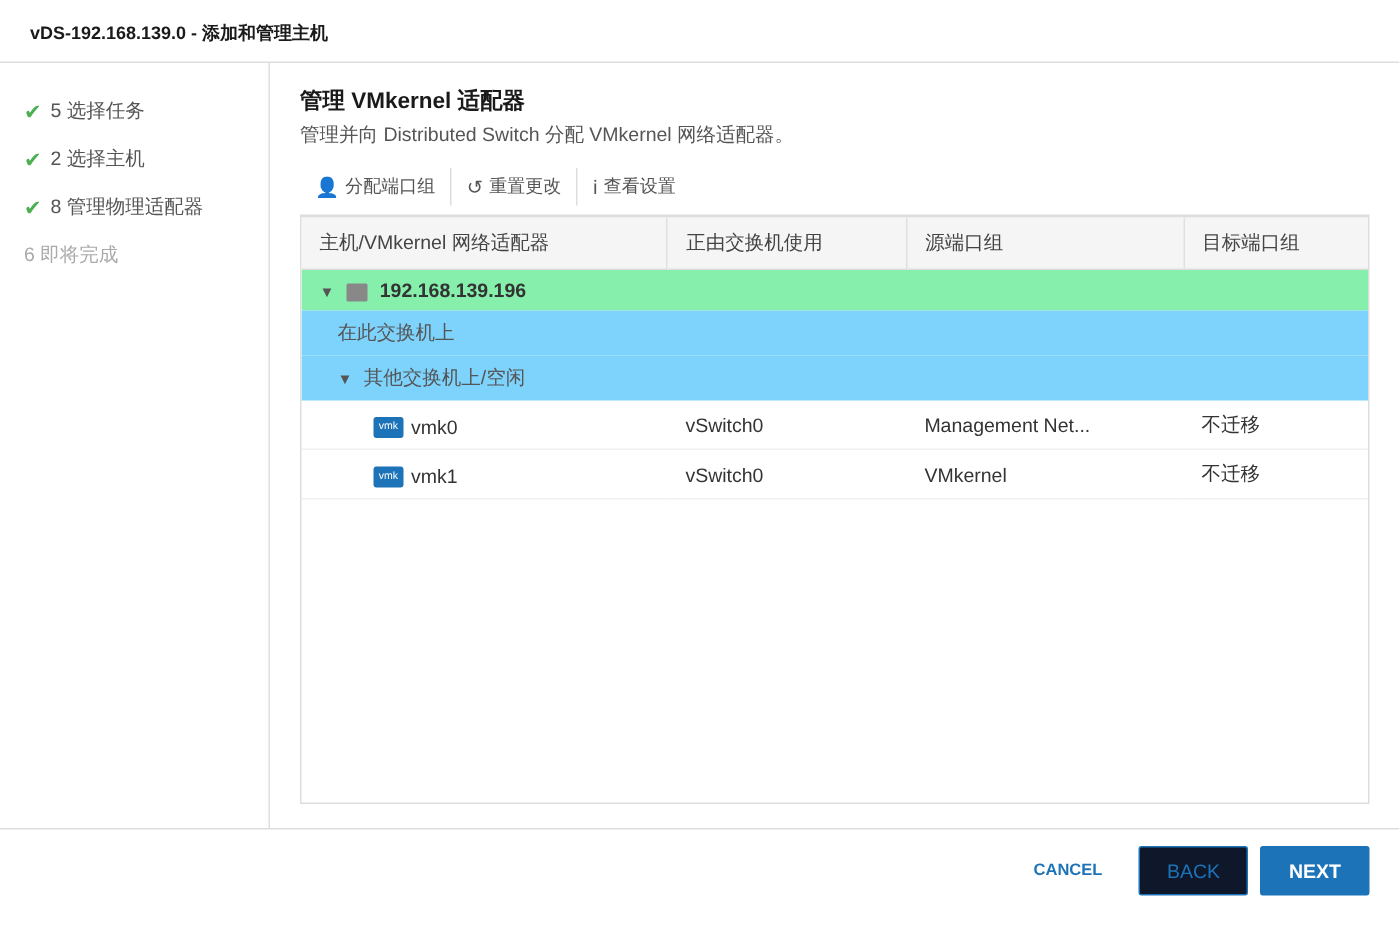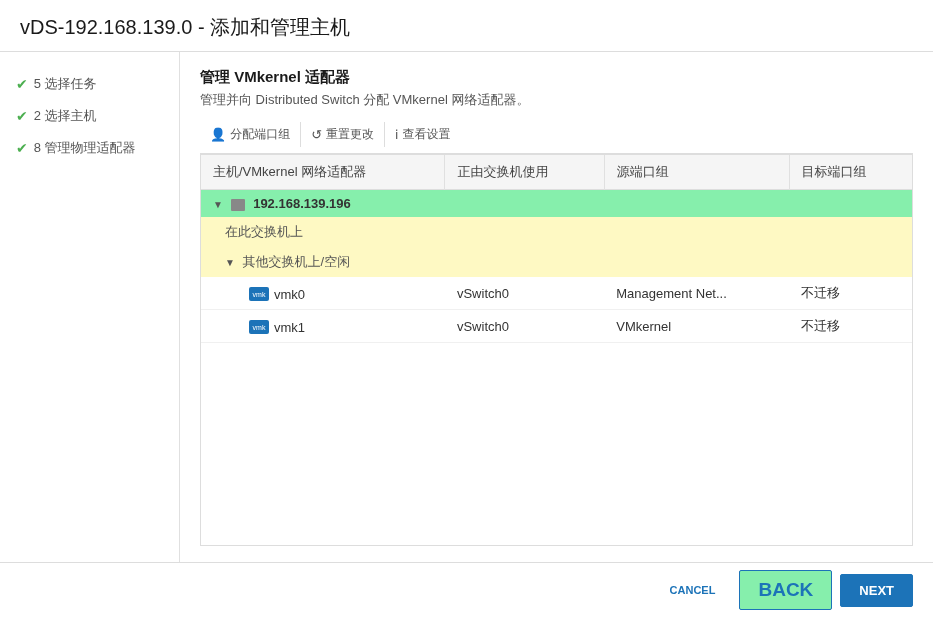--- a/index.html
+++ b/index.html
@@ -11,22 +11,22 @@
       width: 933px;
       height: 620px;
       overflow: hidden;
     }
 
     .title-bar {
       padding: 14px 20px 10px 20px;
       border-bottom: 1px solid #ddd;
     }
     .title-bar h1 {
-      font-size: 20px;
-      font-weight: normal;
+      font-size: 12px;
+      font-weight: bold;
       color: #1a1a1a;
     }
 
     .main-layout {
       display: flex;
       height: calc(620px - 55px - 55px);
     }
 
     .sidebar {
       width: 180px;
@@ -131,21 +131,21 @@
 
     tbody tr.group-row td {
       padding: 6px 12px;
       font-weight: bold;
       background: #86efac;
       color: #333;
     }
     tbody tr.sub-group-row td {
       padding: 6px 12px 6px 24px;
       color: #555;
-      background: #fef9c3;
+      background: #7dd3fc;
     }
     tbody tr.data-row td {
       padding: 7px 12px;
       border-bottom: 1px solid #f0f0f0;
     }
 
     .triangle {
       display: inline-block;
       margin-right: 4px;
       font-size: 10px;
@@ -164,28 +164,28 @@
     .btn-cancel {
       background: none;
       border: none;
       color: #1c73b8;
       font-size: 11px;
       cursor: pointer;
       padding: 8px 16px;
       font-weight: bold;
     }
     .btn-back {
-      background: #86efac;
+      background: #0f172a;
       border: 1px solid #1c73b8;
       color: #1c73b8;
-      font-size: 19px;
+      font-size: 13px;
       cursor: pointer;
       padding: 8px 18px;
       border-radius: 2px;
-      font-weight: bold;
+      font-weight: normal;
     }
     .btn-next {
       background: #1c73b8;
       border: 1px solid #1c73b8;
       color: #fff;
       font-size: 13px;
       cursor: pointer;
       padding: 8px 18px;
       border-radius: 2px;
       font-weight: bold;
@@ -216,20 +216,23 @@
       <span>2 选择主机</span>
     </div>
 
     <div class="step-item">
       <span class="check-icon">✔</span>
       <span>8 管理物理适配器</span>
     </div>
 
 
 
+    <div class="step-item disabled">
+      <span>6 即将完成</span>
+    </div>
   </div>
 
   <div class="content-area">
     <div class="content-header">
       <h2>管理 VMkernel 适配器</h2>
       <p>管理并向 Distributed Switch 分配 VMkernel 网络适配器。</p>
     </div>
 
     <div class="toolbar">
       <button class="toolbar-btn">

